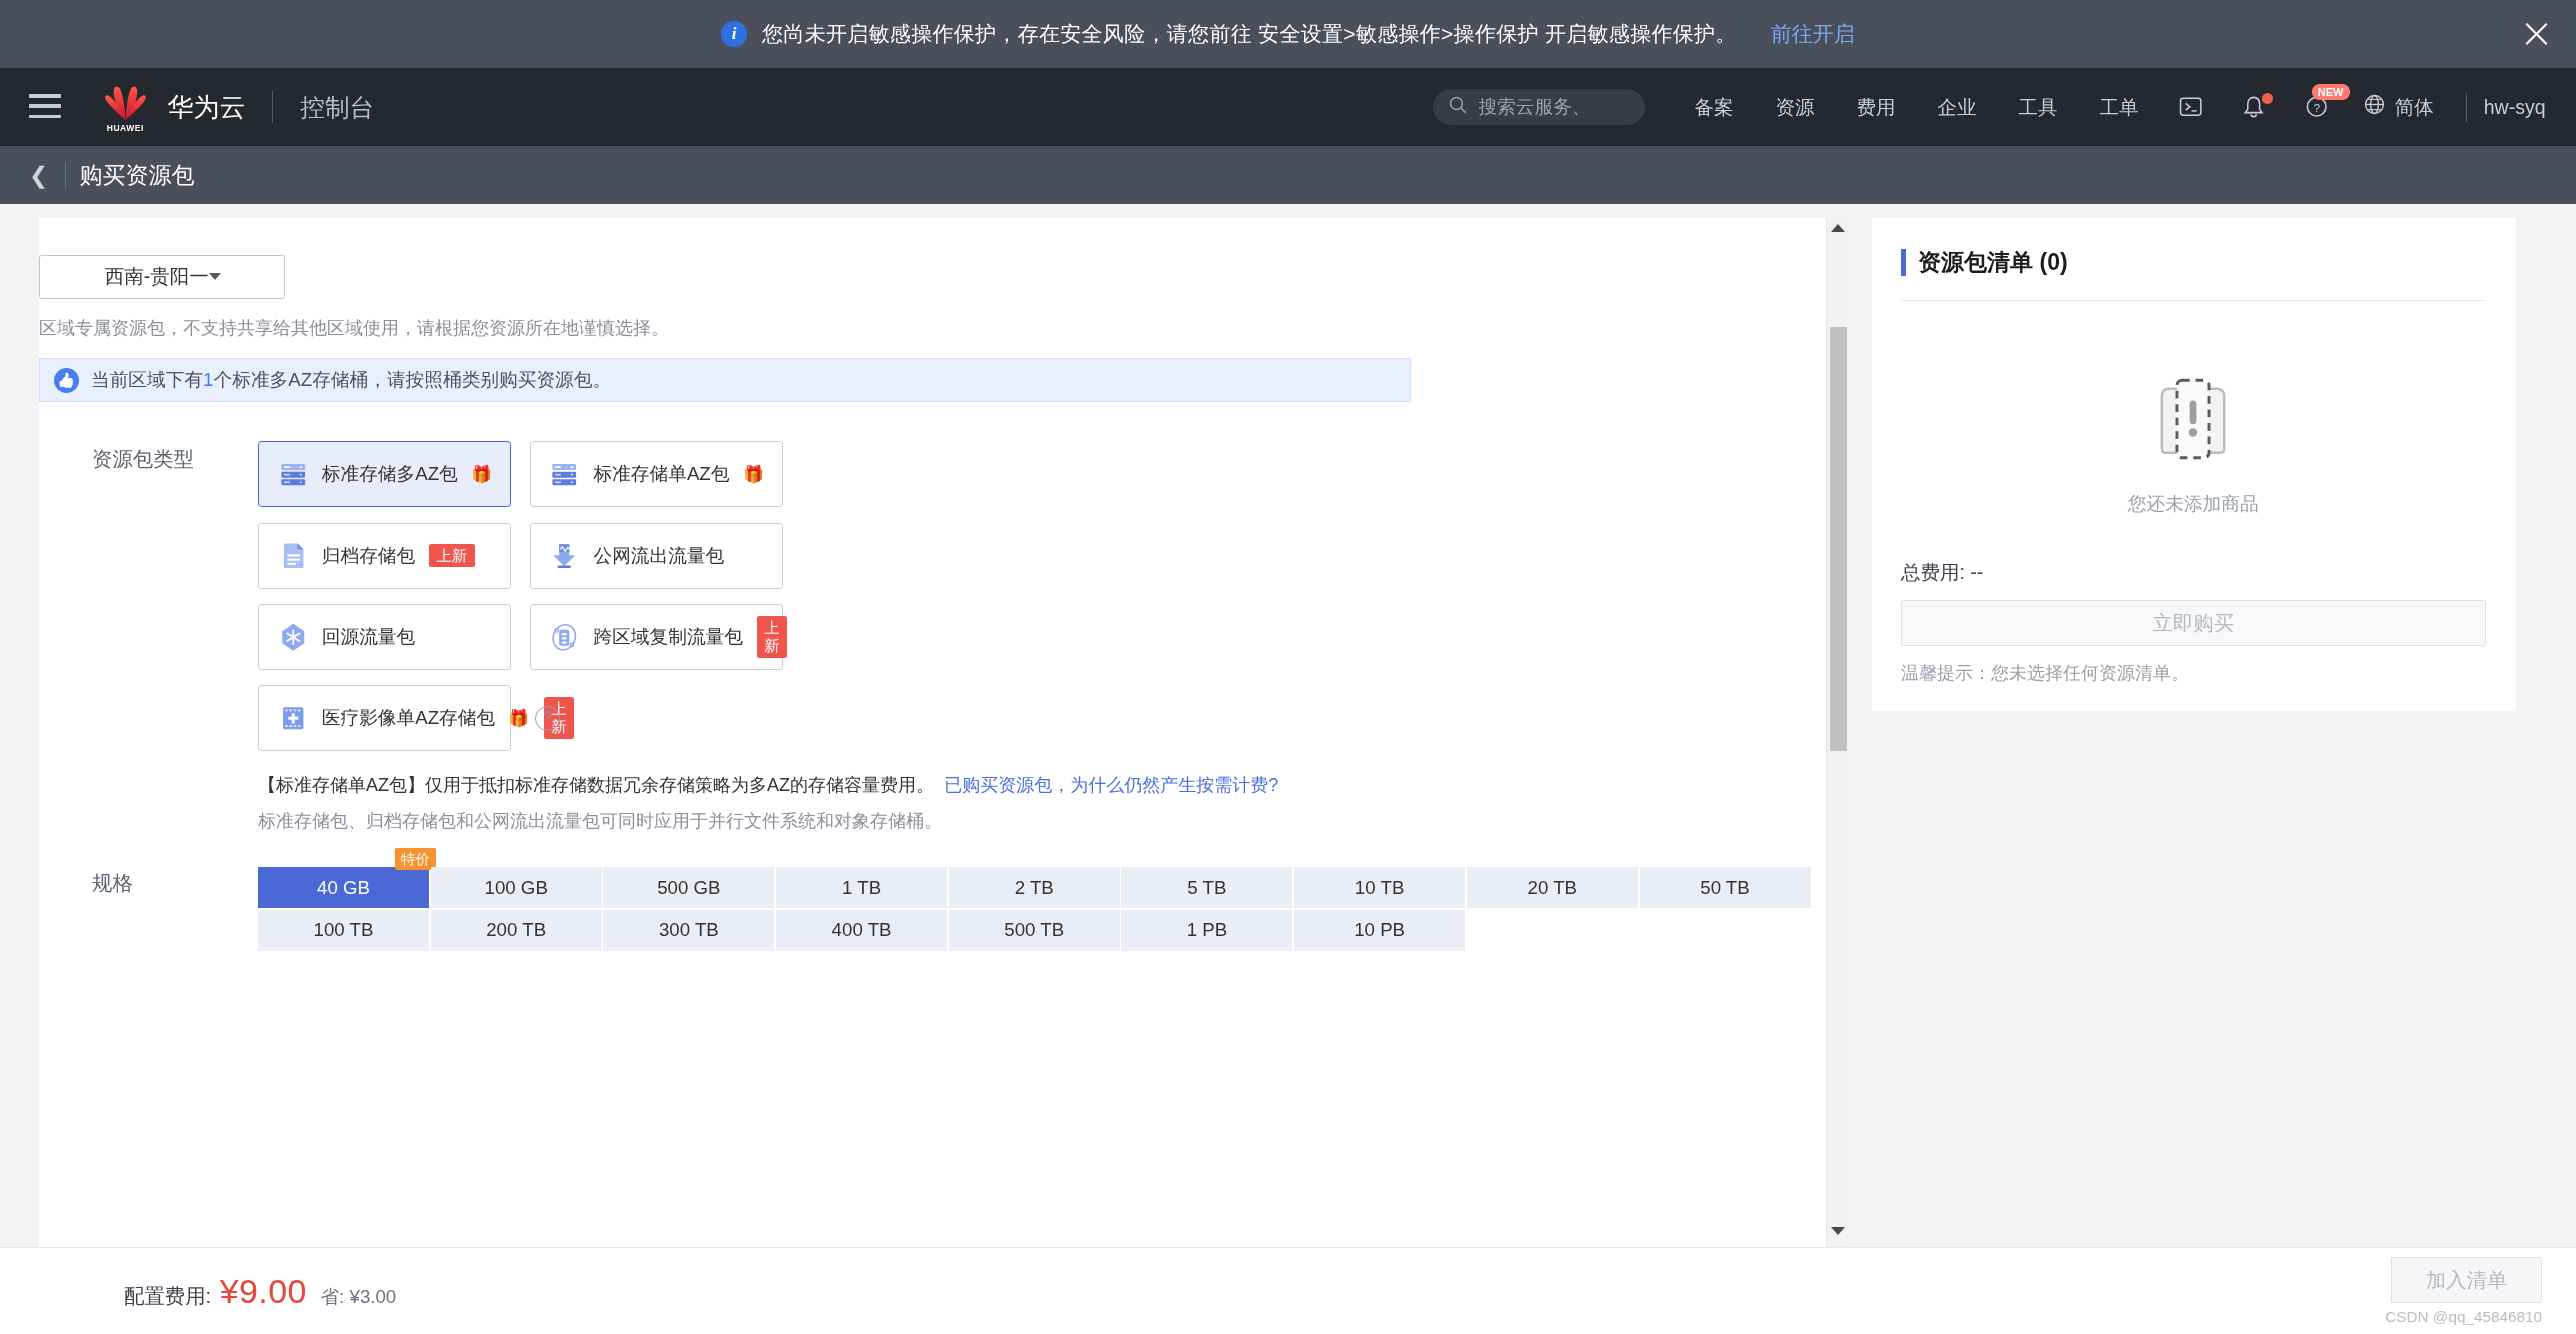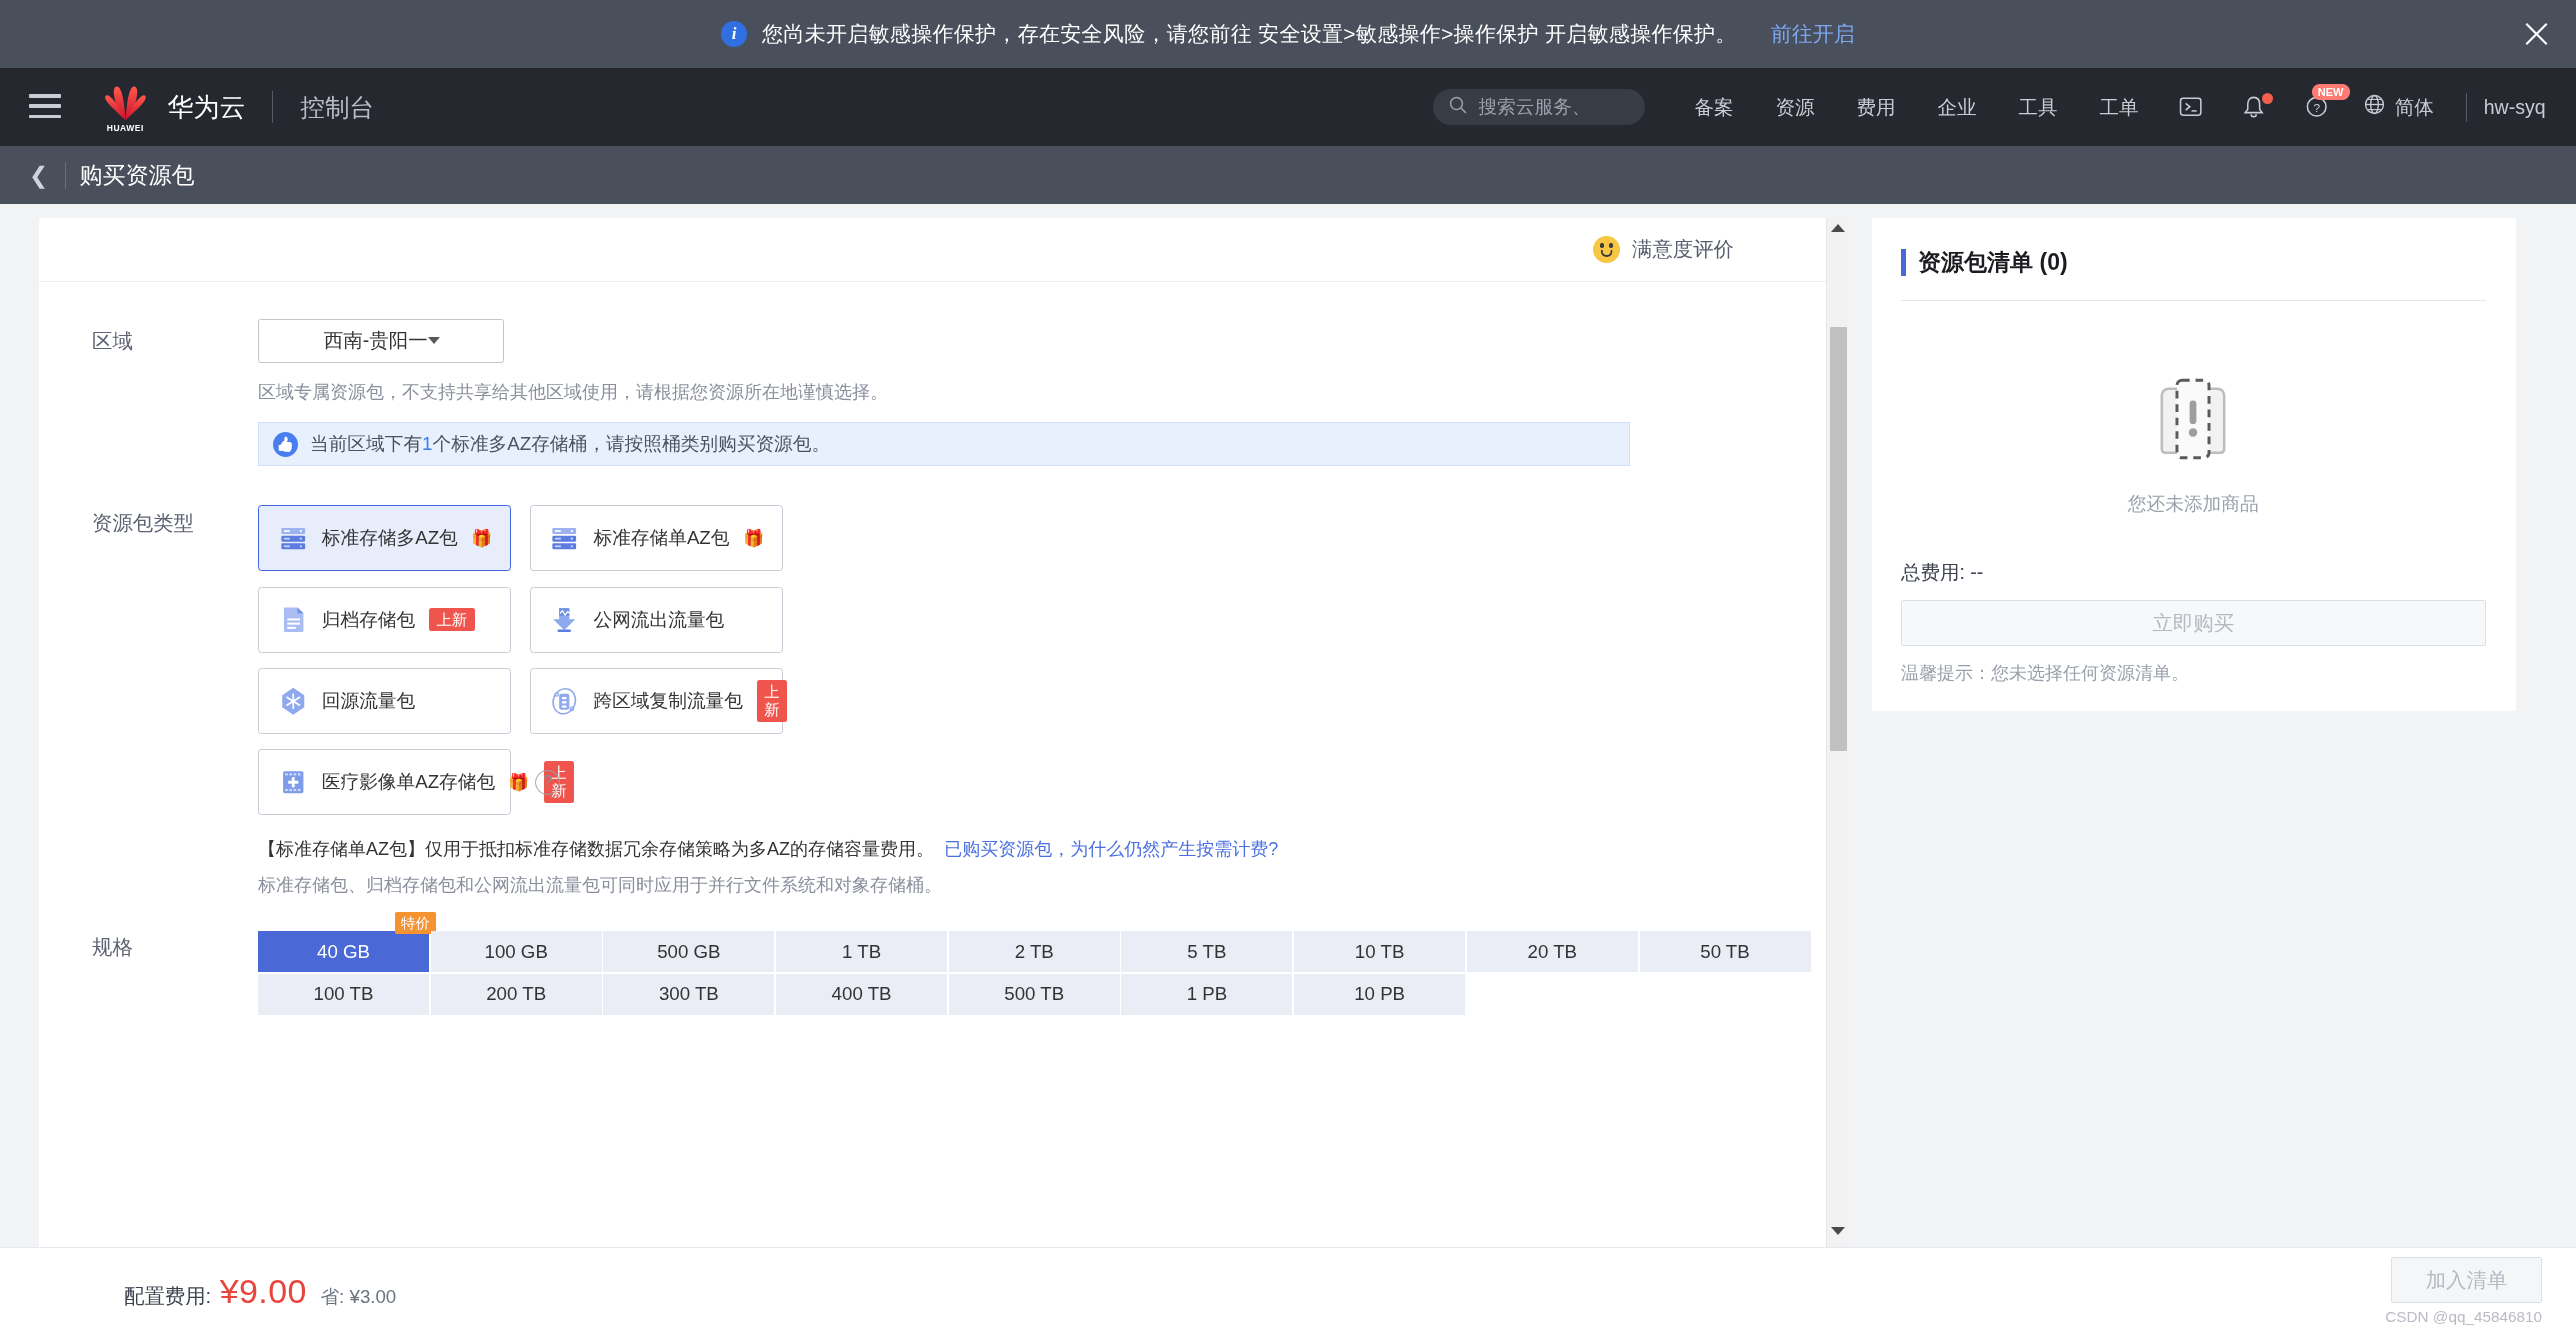--- a/index.html
+++ b/index.html
@@ -329,39 +329,30 @@
 <div class="page-header">
   <span class="back-arrow">❮</span>
   <div class="ph-sep"></div>
   <span class="page-title">购买资源包</span>
 </div>
 
 <div class="content-wrap">
 
   <div class="main-panel">
 
-    <div class="rating-bar">
-      <div class="rating">
-        <span class="smiley">
-            <i></i>
-          </span>
-        <span class="rating-label">满意度评价</span>
-      </div>
-    </div>
 
     <div class="vscroll">
       <div class="vs-arrow vs-up"></div>
       <div class="vs-thumb"></div>
       <div class="vs-arrow vs-down" style="position:absolute;bottom:6px;"></div>
     </div>
 
     <div class="form-area">
 
       <div class="form-row">
-        <div class="form-label">区域</div>
         <div class="form-field">
           <div class="select-box">
             <span class="select-val">西南-贵阳一</span>
             <span class="caret"></span>
           </div>
           <div class="hint-text">区域专属资源包，不支持共享给其他区域使用，请根据您资源所在地谨慎选择。</div>
           <div class="tip-bar">
             <span class="thumb-icon"></span>
             <span class="tip-text"><span>当前区域下有</span><span class="tip-num">1</span><span>个标准多AZ存储桶，请按照桶类别购买资源包。</span></span>
           </div>

